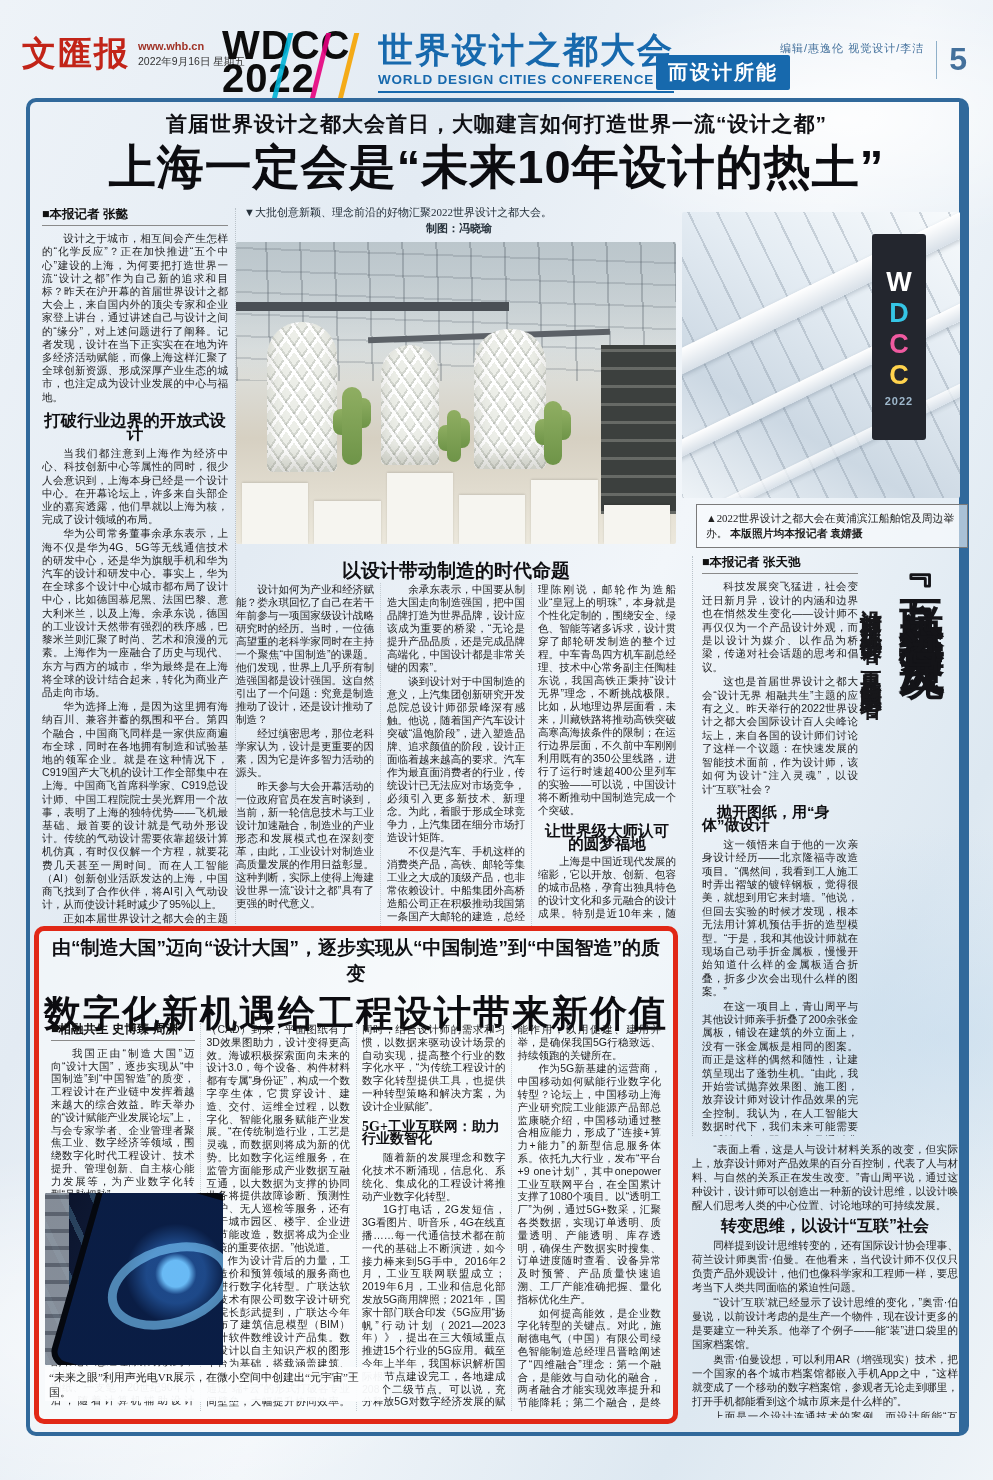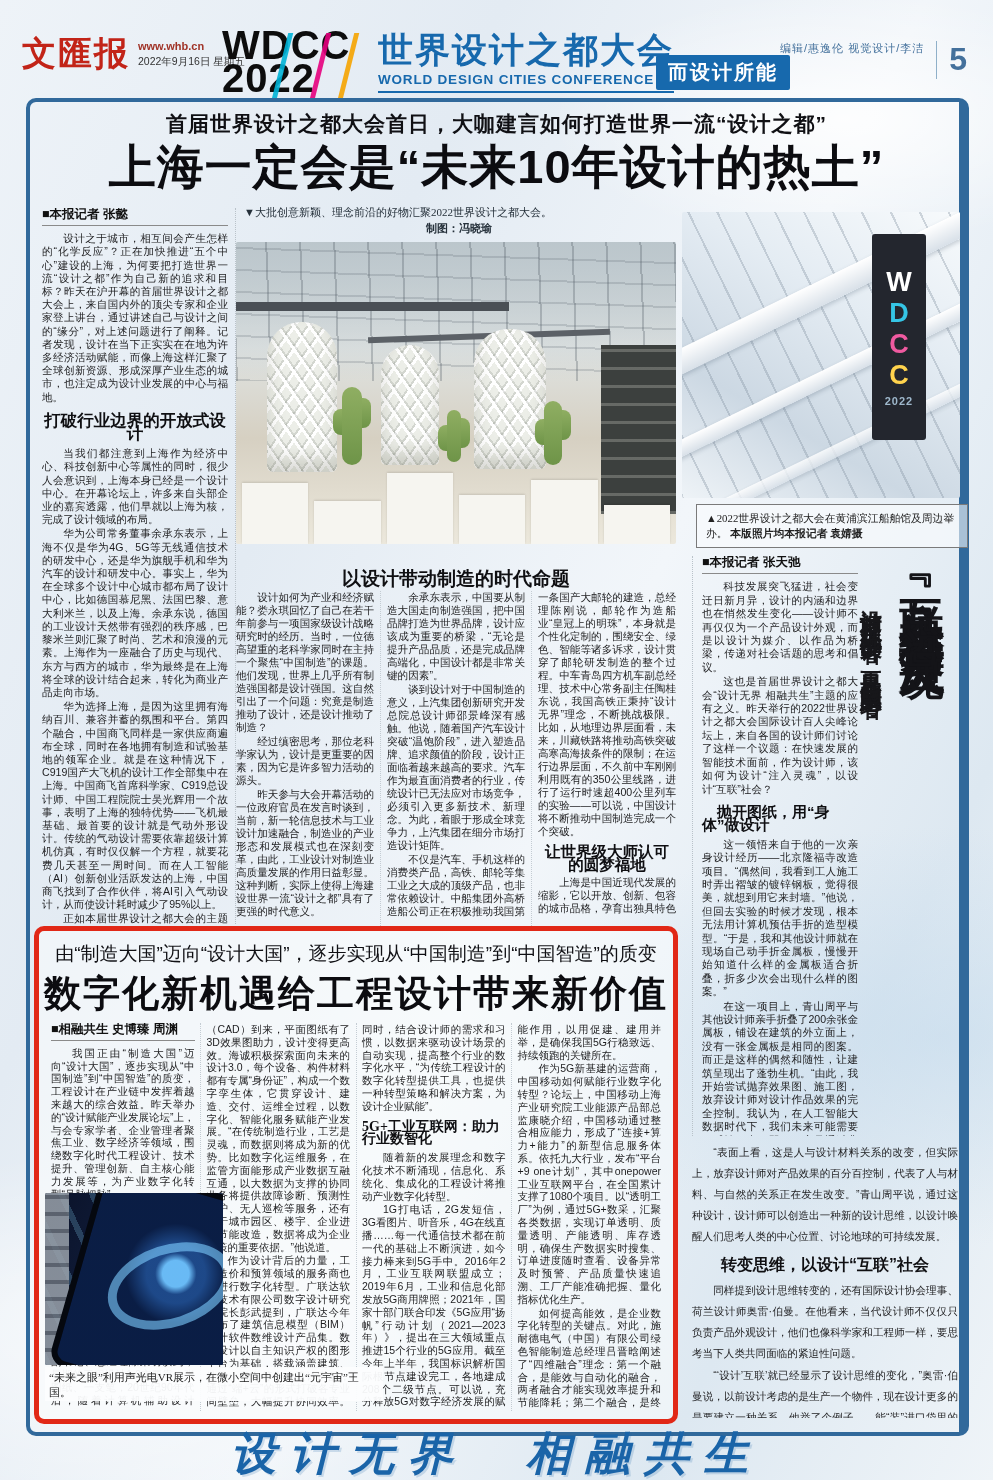--- a/index.html
+++ b/index.html
@@ -84,32 +84,32 @@
   .pr-banner{position:absolute;right:34px;top:22px;width:54px;height:206px;background:#23262e;border-radius:3px;display:flex;flex-direction:column;align-items:center;justify-content:center;gap:0;}
   .pr-banner span{font-weight:900;font-size:27px;line-height:1.15;}
   .bl1{color:#ffffff;} .bl2{color:#35c5e5;} .bl3{color:#ef5aa0;} .bl4{color:#ffd34d;}
   .pr-banner .b-year{font-size:11px;color:#9fb8cc;margin-top:4px;letter-spacing:1px;}
   .cap-right{position:absolute;left:696px;top:504px;width:252px;border:1.5px solid #7a7a7a;padding:6px 9px;font-size:10.8px;line-height:15px;color:#222;font-family:"Liberation Serif","DejaVu Serif",serif;background:rgba(250,252,253,.6);}
   .cap-right .credit{font-weight:bold;}
   
   .midcols{position:absolute;left:236px;top:556px;width:440px;height:370px;overflow:hidden;
     column-count:3;column-gap:13px;column-fill:auto;column-rule:1px dotted #c4ccd3;
     font-size:10.6px;line-height:13px;}
-  .midcols .subhead.big{font-size:19px;column-span:all;margin:16px 0 6px;}
+  .midcols .subhead.big{font-size:19px;column-span:all;margin:8px 0 6px;}
   .midcols .subhead.med{font-size:15.5px;margin:7px 0 5px;}
   
   .a2narrow{position:absolute;left:692px;top:556px;width:156px;height:580px;overflow:hidden;font-size:10.6px;line-height:13.4px;border-left:1px dotted #b9c2c9;padding-left:9px;}
   .a2narrow .subhead{font-size:15px;text-align:left;text-indent:1em;margin:9px 0 6px;}
-  .a2wide{position:absolute;left:692px;top:1142px;width:266px;height:276px;overflow:hidden;font-size:10.6px;line-height:21px;}
+  .a2wide{position:absolute;left:692px;top:1142px;width:266px;height:276px;overflow:hidden;font-size:10.6px;line-height:14px;}
   .a2wide .subhead{font-size:16px;margin:7px 0 5px;}
   .vtitle{position:absolute;left:892px;top:560px;height:866px;writing-mode:vertical-rl;font-family:"Liberation Serif","DejaVu Serif",serif;font-weight:900;font-size:45px;letter-spacing:4px;color:#141418;}
   .vsub{position:absolute;left:856px;top:592px;height:620px;writing-mode:vertical-rl;font-weight:bold;font-size:22px;letter-spacing:3px;color:#17171a;}
   
   .redbox{position:absolute;left:34px;top:926px;width:644px;height:498px;border:5px solid #e12817;border-radius:10px;background:rgba(252,253,254,.55);box-sizing:border-box;}
-  .a3kicker{text-align:center;font-size:19px;font-weight:normal;color:#101014;margin:10px 8px 2px;}
+  .a3kicker{text-align:center;font-size:19px;font-weight:bold;color:#101014;margin:4px 8px 2px;}
   .a3headline{text-align:center;font-size:37px;font-weight:900;color:#0c0c10;font-family:"Liberation Serif","DejaVu Serif",serif;letter-spacing:2px;margin:2px 0 8px;}
   .a3cols{position:absolute;left:12px;right:12px;top:92px;bottom:8px;overflow:hidden;
     column-count:4;column-gap:12px;column-fill:auto;column-rule:1px dotted #c4ccd3;
     font-size:10.5px;line-height:12.8px;}
   .a3cols .subhead{font-size:14px;text-align:left;text-indent:0;font-family:"Liberation Serif","DejaVu Serif",serif;margin:8px 0 5px;}
   .photo3{position:absolute;left:6px;top:262px;width:178px;height:172px;overflow:hidden;z-index:3;border-radius:2px;
     background:linear-gradient(115deg,#0a1228 0%,#101c3a 40%,#1b2f55 70%,#0c1630 100%);}
   .p3-streaks{position:absolute;inset:0;background:repeating-linear-gradient(65deg,rgba(140,220,255,.22) 0 6px,transparent 6px 28px);}
   .p3-screen{position:absolute;left:16%;top:-6%;width:100%;height:115%;transform:rotate(16deg);border-radius:16px;border:6px solid #05080f;
     background:radial-gradient(circle at 52% 42%,rgba(110,195,255,.95) 0 9%,rgba(45,115,205,.55) 14% 20%,rgba(10,30,70,.92) 34%),#0b1535;}
@@ -283,17 +283,14 @@
     </div>
     <div class="photo3">
       <div class="p3-streaks"></div>
       <div class="p3-scaffold"></div>
       <div class="p3-screen"></div>
       <div class="p3-ring"></div>
     </div>
     <div class="cap3">“未来之眼”利用声光电VR展示，在微小空间中创建出“元宇宙”王国。</div>
   </div>
 
-  <div class="footer">
-    <span class="slogan">设计无界　相融共生</span>
-  </div>
 
 </div>
 
 </body></html>

